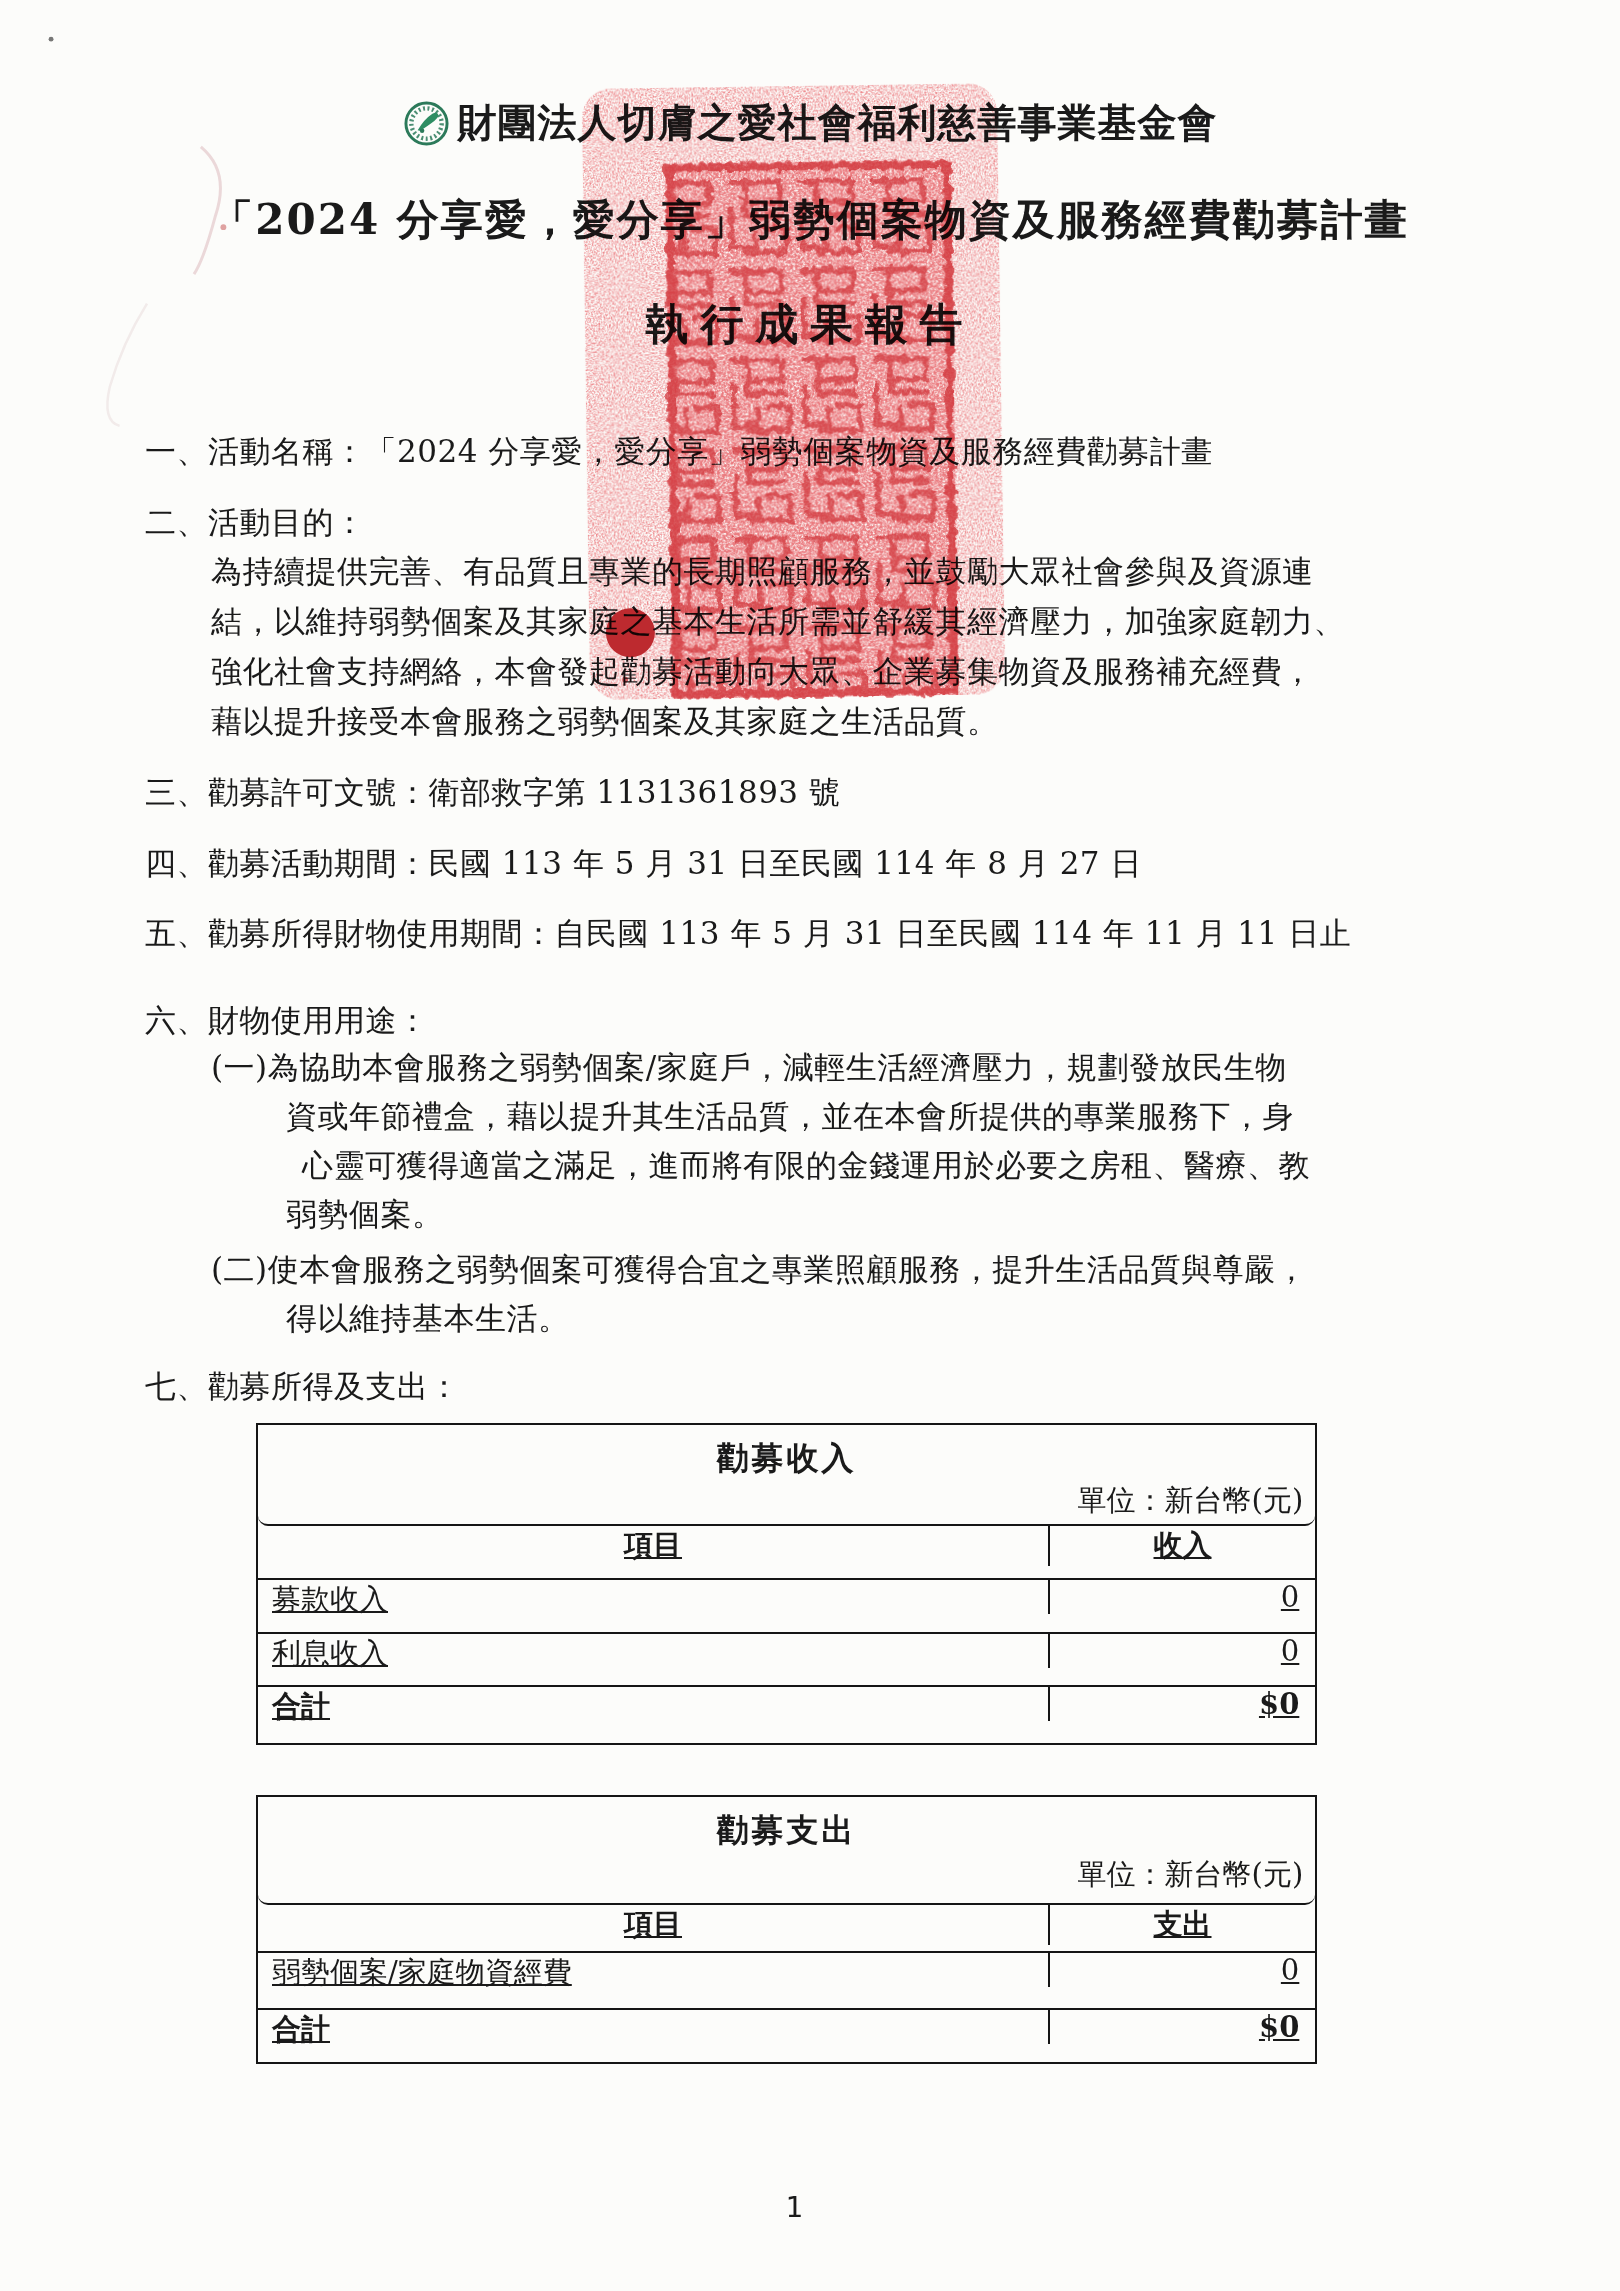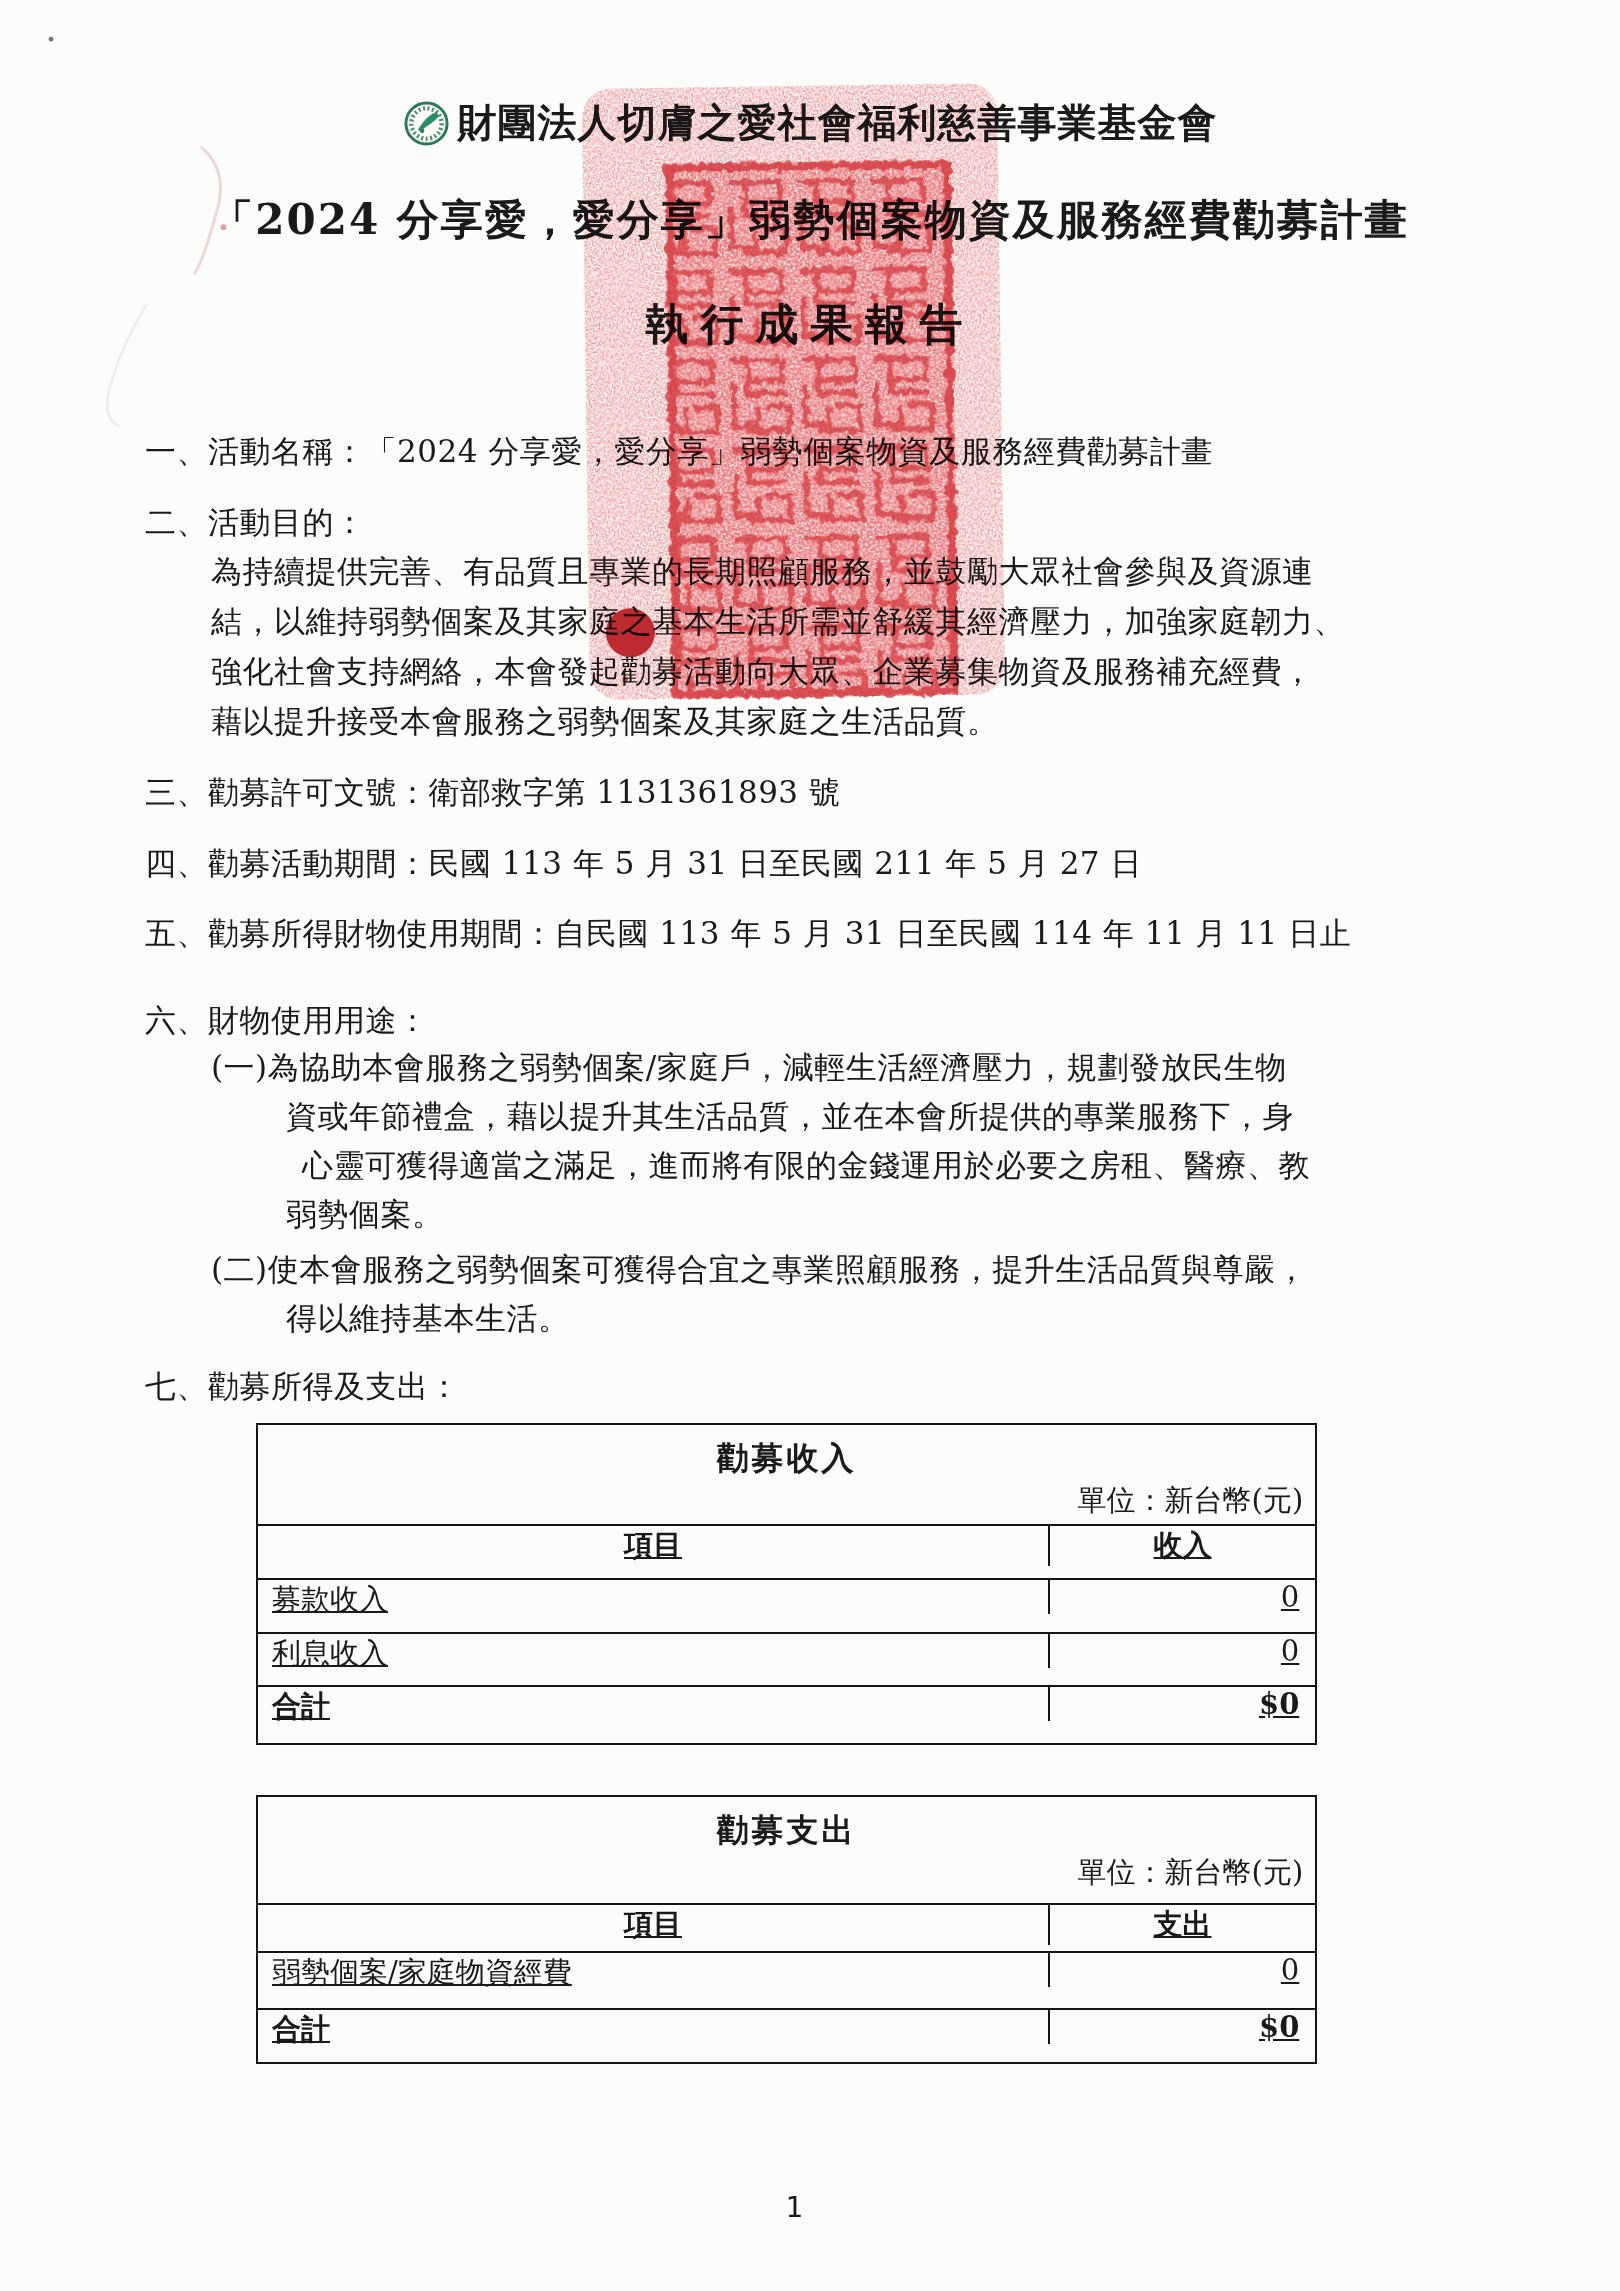--- a/index.html
+++ b/index.html
@@ -12,21 +12,21 @@
   .abs{position:absolute;white-space:nowrap;}
   
   .org-line{top:96px;left:0;width:100%;display:flex;justify-content:center;align-items:center;gap:7.8px;}
   .org-name{font-size:39px;font-weight:600;letter-spacing:1px;}
   .campaign-title{top:192px;left:0;width:100%;text-align:center;font-size:42px;font-weight:600;letter-spacing:2px;}
   .report-title{top:296px;left:0;width:100%;text-align:center;font-size:43px;font-weight:600;letter-spacing:11.8px;}
   
   .body-line{font-size:31px;letter-spacing:0.5px;}
   
   .rtable{position:absolute;left:256px;width:1061px;border:2.9px solid #151515;display:flex;flex-direction:column;box-sizing:border-box;background:rgba(255,255,255,.0);}
-  .rt-head{display:flex;flex-direction:column;border-bottom:2.9px solid #151515;box-sizing:border-box;}
+  .rt-head{display:flex;flex-direction:column;justify-content:space-between;border-bottom:2.9px solid #151515;box-sizing:border-box;border-radius:10px;}
   .rt-title{text-align:center;font-weight:bold;font-size:32px;letter-spacing:2.9px;padding-top:11.8px;}
   .rt-unit{text-align:right;font-size:29px;padding:0 11.8px 7.8px 0;}
   .rt-row{display:flex;border-bottom:2.9px solid #151515;font-size:29px;box-sizing:border-box;align-items:flex-start;text-decoration:underline;}
   .rt-row:last-child{border-bottom:none;}
   .rt-cell-item{flex:0 0 790px;display:flex;align-items:center;padding-left:14px;box-sizing:border-box;}
   .rt-cell-val{flex:1;border-left:2.9px solid #151515;display:flex;align-items:center;justify-content:flex-end;padding-right:15.7px;box-sizing:border-box;}
   .rt-header-row .rt-cell-item,.rt-header-row .rt-cell-val{justify-content:center;padding:0;font-weight:bold;}
   .rt-total{font-weight:bold;}
   
   .stamp{position:absolute;left:582px;top:82px;mix-blend-mode:multiply;pointer-events:none;transform:rotate(-.8deg);}
@@ -61,21 +61,21 @@
 
   <div class="abs body-line" style="top:431px;left:145px;">一、活動名稱：「2024 分享愛，愛分享」弱勢個案物資及服務經費勸募計畫</div>
 
   <div class="abs body-line" style="top:502px;left:145px;">二、活動目的：</div>
   <div class="abs body-line" style="top:551px;left:211px;">為持續提供完善、有品質且專業的長期照顧服務，並鼓勵大眾社會參與及資源連</div>
   <div class="abs body-line" style="top:601px;left:211px;">結，以維持弱勢個案及其家庭之基本生活所需並舒緩其經濟壓力，加強家庭韌力、</div>
   <div class="abs body-line" style="top:651px;left:211px;">強化社會支持網絡，本會發起勸募活動向大眾、企業募集物資及服務補充經費，</div>
   <div class="abs body-line" style="top:701px;left:211px;">藉以提升接受本會服務之弱勢個案及其家庭之生活品質。</div>
 
   <div class="abs body-line" style="top:772px;left:145px;">三、勸募許可文號：衛部救字第 1131361893 號</div>
-  <div class="abs body-line" style="top:843px;left:145px;">四、勸募活動期間：民國 113 年 5 月 31 日至民國 211 年 5 月 27 日</div>
+  <div class="abs body-line" style="top:843px;left:145px;">四、勸募活動期間：民國 113 年 5 月 31 日至民國 114 年 8 月 27 日</div>
   <div class="abs body-line" style="top:913px;left:145px;">五、勸募所得財物使用期間：自民國 113 年 5 月 31 日至民國 114 年 11 月 11 日止</div>
 
   <div class="abs body-line" style="top:1000px;left:145px;">六、財物使用用途：</div>
   <div class="abs body-line" style="top:1096px;left:286px;">資或年節禮盒，藉以提升其生活品質，並在本會所提供的專業服務下，身</div>
   <div class="abs body-line" style="top:1047px;left:211px;">(一)為協助本會服務之弱勢個案/家庭戶，減輕生活經濟壓力，規劃發放民生物</div>
   <div class="abs body-line" style="top:1145px;left:302px;">心靈可獲得適當之滿足，進而將有限的金錢運用於必要之房租、醫療、教</div>
   <div class="abs body-line" style="top:1194px;left:286px;">弱勢個案。</div>
 
   <div class="abs body-line" style="top:1249px;left:211px;">(二)使本會服務之弱勢個案可獲得合宜之專業照顧服務，提升生活品質與尊嚴，</div>
   <div class="abs body-line" style="top:1298px;left:286px;">得以維持基本生活。</div>

